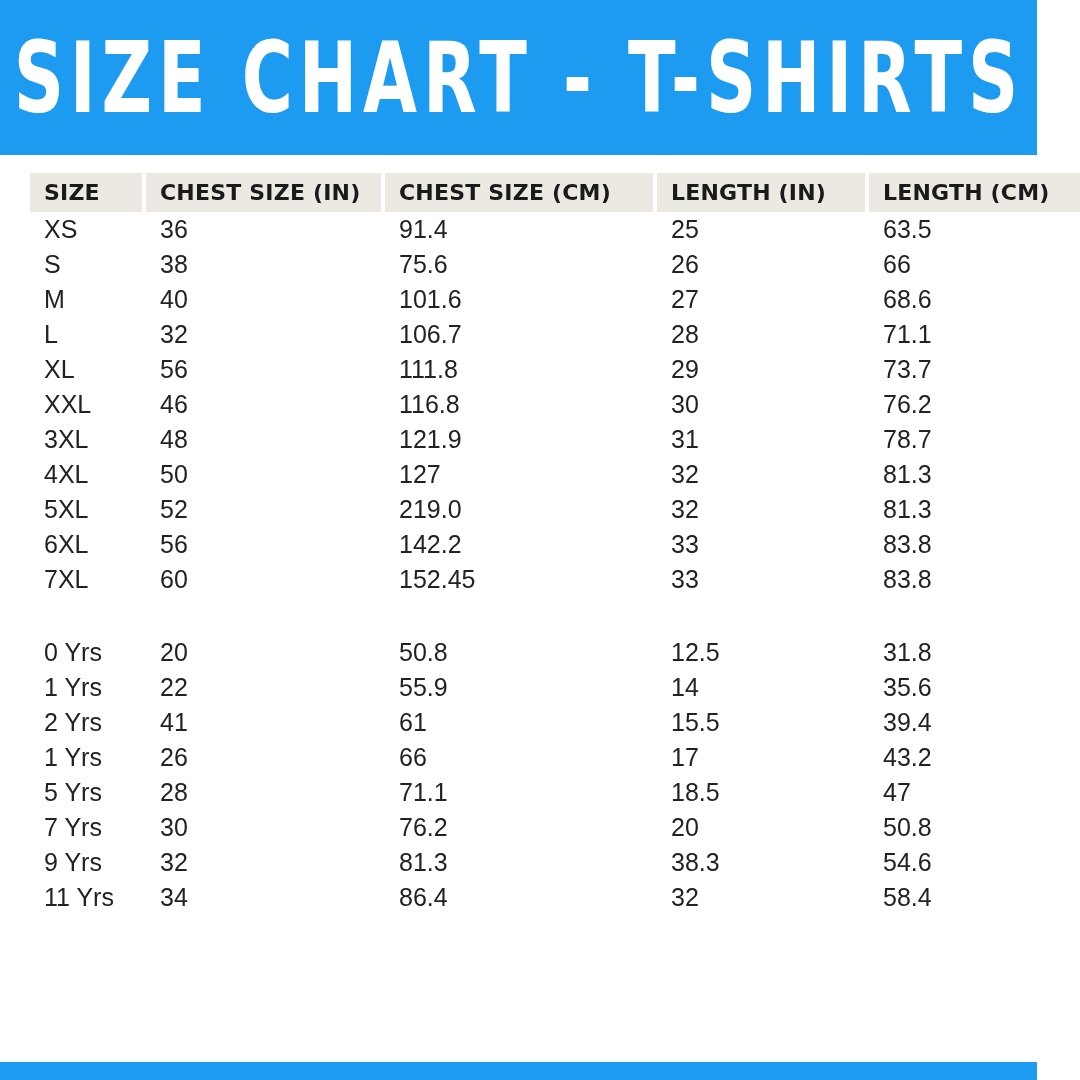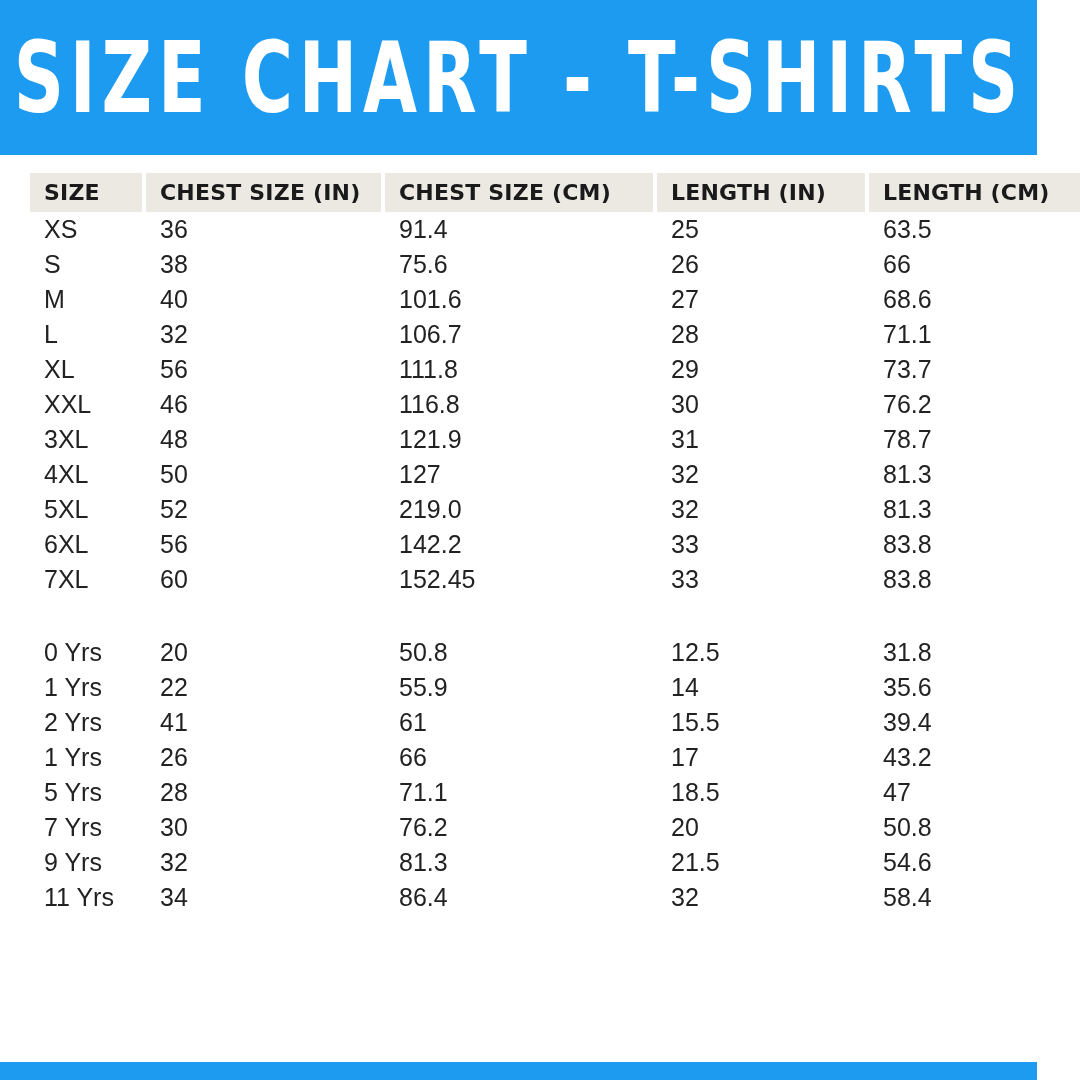--- a/index.html
+++ b/index.html
@@ -243,21 +243,21 @@
             <td>7 Yrs</td>
             <td>30</td>
             <td>76.2</td>
             <td>20</td>
             <td>50.8</td>
           </tr>
           <tr>
             <td>9 Yrs</td>
             <td>32</td>
             <td>81.3</td>
-            <td>21.5</td>
+            <td>38.3</td>
             <td>54.6</td>
           </tr>
           <tr>
             <td>11 Yrs</td>
             <td>34</td>
             <td>86.4</td>
             <td>32</td>
             <td>58.4</td>
           </tr>
         </tbody>

